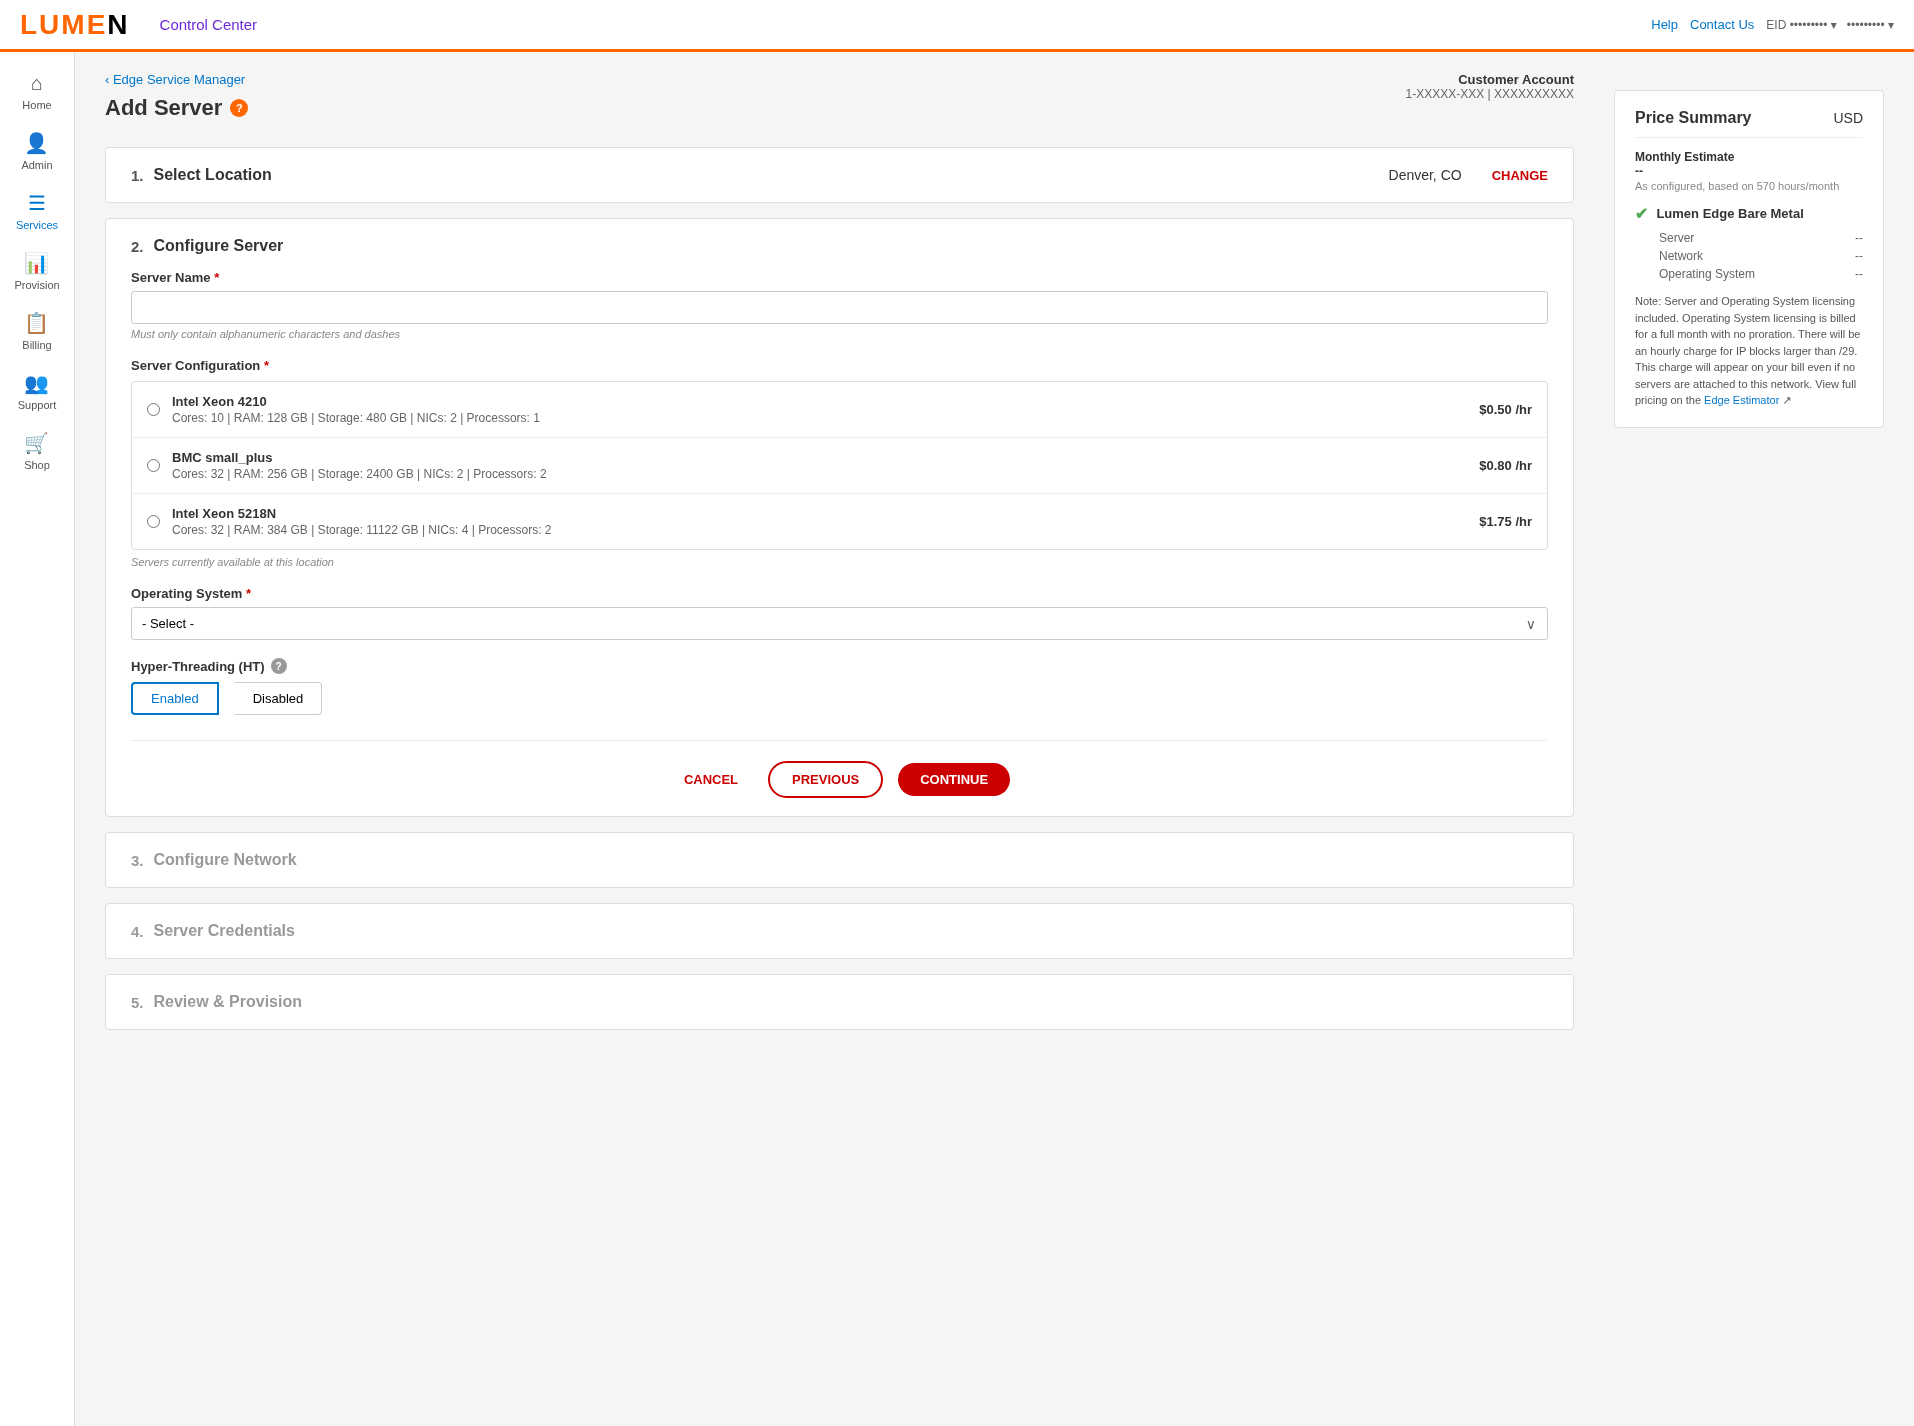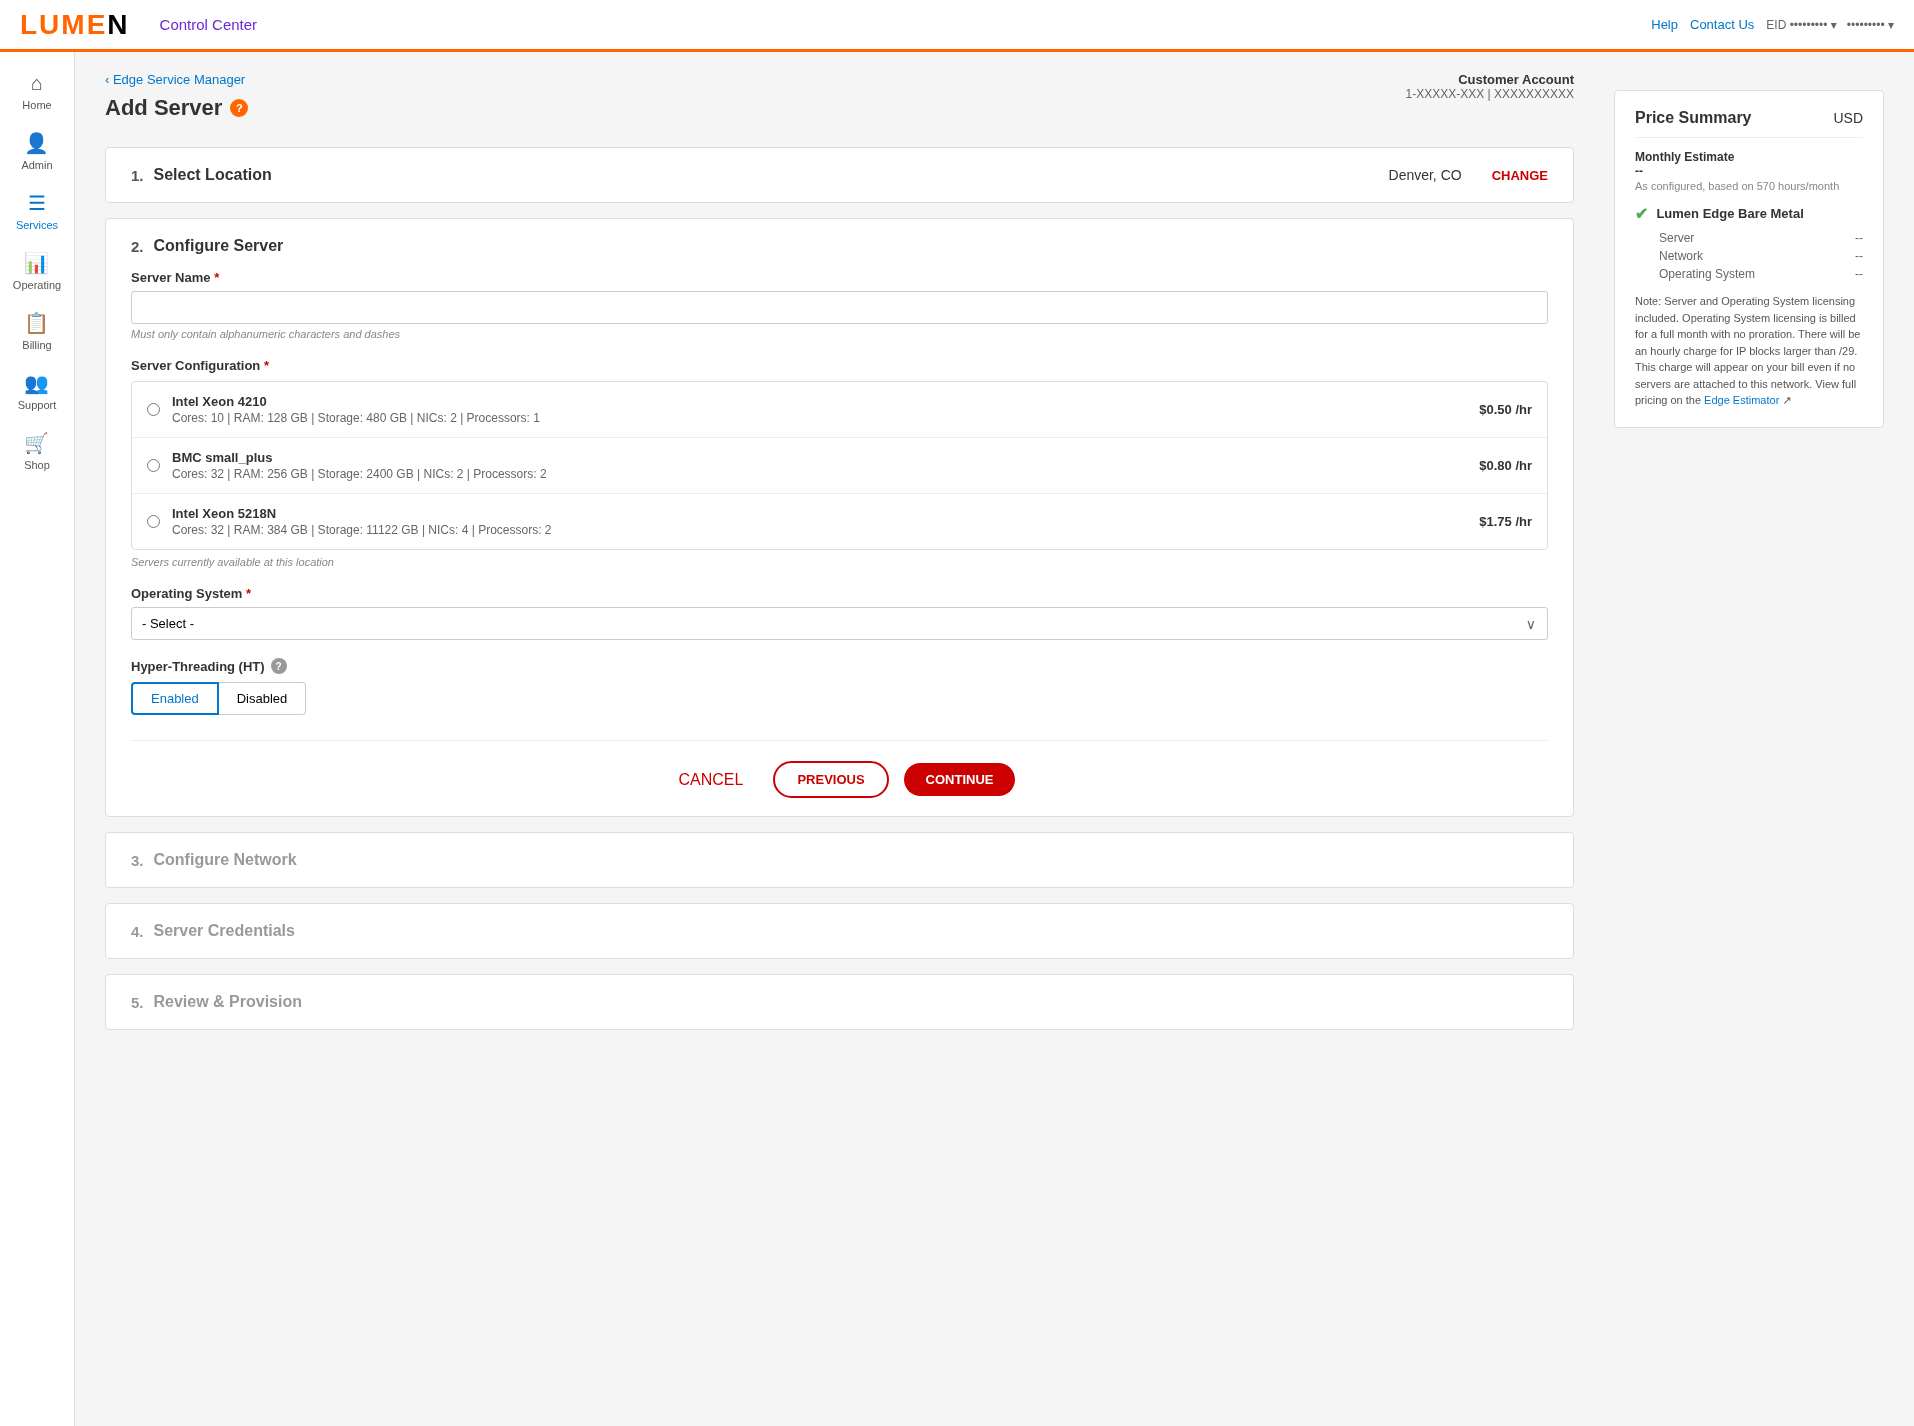--- a/index.html
+++ b/index.html
@@ -79,33 +79,33 @@
 
     .os-select {
       width: 100%; padding: 8px 10px; border: 1px solid #ccc; border-radius: 3px; font-size: 13px;
       appearance: none; background: #fff; cursor: pointer; outline: none;
       display: flex; justify-content: space-between; align-items: center;
     }
     .os-select-wrapper { position: relative; }
     .os-select-wrapper::after { content: '∨'; position: absolute; right: 12px; top: 50%; transform: translateY(-50%); color: #666; pointer-events: none; }
     .license-note { font-size: 11px; color: #888; margin-top: 4px; font-style: italic; }
 
-    .ht-toggle { display: flex; gap: 0; margin-top: 8px; }
+    .ht-toggle { display: flex; gap: 16px; margin-top: 8px; }
     .ht-btn {
       padding: 7px 18px; border: 1px solid #ccc; font-size: 13px; cursor: pointer; background: #fff;
     }
     .ht-btn:first-child { border-radius: 4px 0 0 4px; }
     .ht-btn:last-child { border-radius: 0 4px 4px 0; border-left: none; }
     .ht-btn.active { border-color: #0077cc; color: #0077cc; background: #fff; border-width: 2px; }
 
     .ht-label { font-size: 13px; font-weight: bold; margin-bottom: 6px; display: flex; align-items: center; gap: 6px; }
     .ht-help { width: 16px; height: 16px; border-radius: 50%; background: #999; color: #fff; font-size: 10px; display: inline-flex; align-items: center; justify-content: center; cursor: pointer; }
 
     .form-actions { display: flex; justify-content: center; align-items: center; gap: 15px; margin-top: 25px; padding-top: 20px; border-top: 1px solid #eee; }
-    .btn-cancel { background: none; border: none; color: #c00; font-size: 16px; font-weight: normal; cursor: pointer; padding: 8px 15px; }
+    .btn-cancel { background: none; border: none; color: #c00; font-size: 13px; font-weight: bold; cursor: pointer; padding: 8px 15px; }
     .btn-previous { background: #fff; border: 2px solid #c00; color: #c00; border-radius: 25px; font-size: 13px; font-weight: bold; cursor: pointer; padding: 9px 22px; }
     .btn-continue { background: #c00; border: none; color: #fff; border-radius: 25px; font-size: 13px; font-weight: bold; cursor: pointer; padding: 9px 22px; }
 
     
     .price-summary {
       position: fixed; right: 30px; top: 90px; width: 270px;
       background: #fff; border: 1px solid #ddd; border-radius: 4px; padding: 18px 20px;
     }
     .price-summary-header { display: flex; justify-content: space-between; align-items: center; margin-bottom: 12px; border-bottom: 1px solid #eee; padding-bottom: 10px; }
     .price-summary-title { font-size: 16px; font-weight: bold; }
@@ -148,21 +148,21 @@
   <div class="sidebar-item">
     <span class="sidebar-icon">👤</span>
     <span>Admin</span>
   </div>
   <div class="sidebar-item active">
     <span class="sidebar-icon">☰</span>
     <span>Services</span>
   </div>
   <div class="sidebar-item">
     <span class="sidebar-icon">📊</span>
-    <span>Operating</span>
+    <span>Provision</span>
   </div>
   <div class="sidebar-item">
     <span class="sidebar-icon">📋</span>
     <span>Billing</span>
   </div>
   <div class="sidebar-item">
     <span class="sidebar-icon">👥</span>
     <span>Support</span>
   </div>
   <div class="sidebar-item">

